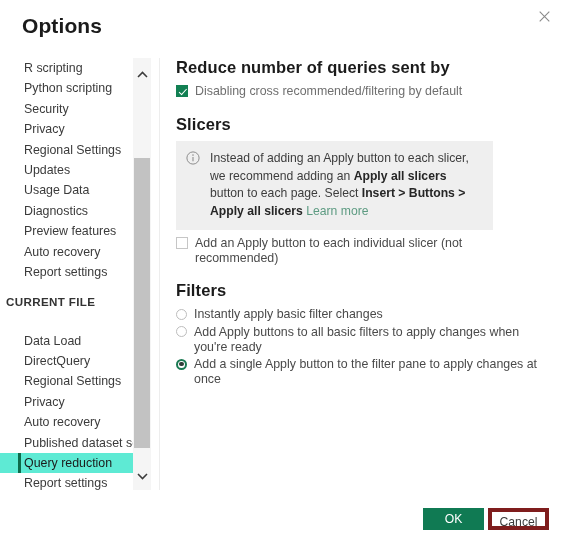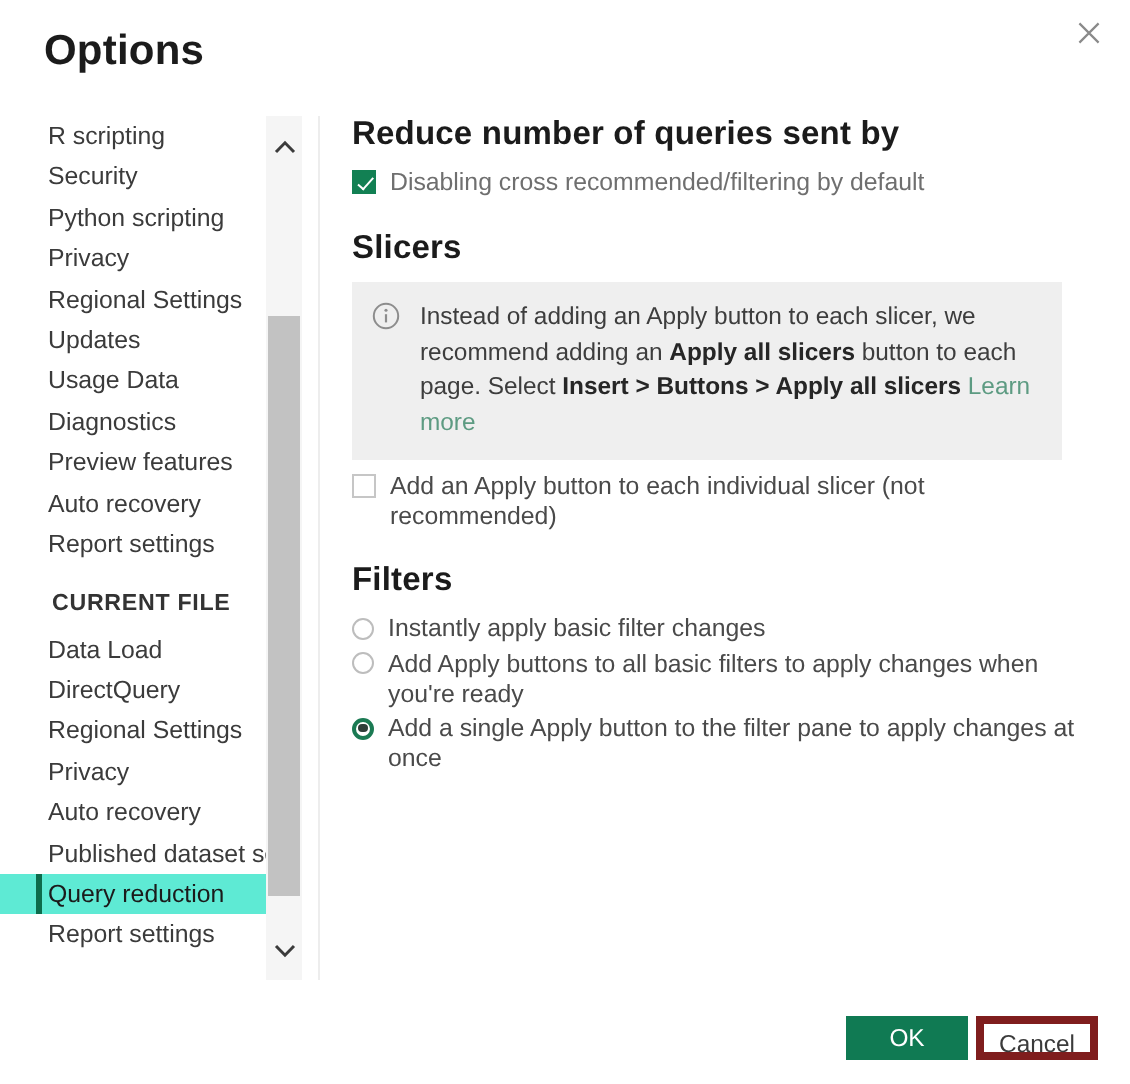--- a/index.html
+++ b/index.html
@@ -71,27 +71,27 @@
     position: absolute;
     left: 18px;
     top: 0;
     bottom: 0;
     width: 3px;
     background: #0e6b4b;
   }
   .nav-group {
     height: 20.4px;
     line-height: 24px;
-    padding-left: 26px;
+    padding-left: 6px;
     font-size: 11.6px;
     font-weight: 700;
     color: #333333;
     letter-spacing: 0.35px;
     margin-top: 8px;
-    margin-bottom: 4px;
+    margin-bottom: 20px;
     white-space: nowrap;
   }
 
   
   .scrollbar {
     position: absolute;
     left: 133px;
     top: 58px;
     width: 18px;
     height: 432px;
@@ -183,21 +183,21 @@
     transform: rotate(42deg);
   }
   .check-label { color: #4a4a4a; }
   .check-label.dim { color: #6f6f6f; }
 
   
   .infobox {
     background: #efefef;
     margin-top: 2px;
     padding: 9px 10px 10px 10px;
-    width: 355px;
+    width: 317px;
     box-sizing: border-box;
     display: flex;
     align-items: flex-start;
   }
   .info-icon {
     flex: 0 0 15px;
     margin-top: 1px;
     margin-right: 9px;
   }
   .info-text {
@@ -292,24 +292,24 @@
     </svg>
   </span>
 </button>
 
 <div class="nav">
 
   <div class="nav-item">
     <span>R scripting</span>
   </div>
   <div class="nav-item">
+    <span>Python scripting</span>
+  </div>
+  <div class="nav-item">
     <span>Security</span>
-  </div>
-  <div class="nav-item">
-    <span>Python scripting</span>
   </div>
   <div class="nav-item">
     <span>Privacy</span>
   </div>
   <div class="nav-item">
     <span>Regional Settings</span>
   </div>
   <div class="nav-item">
     <span>Updates</span>
   </div>

